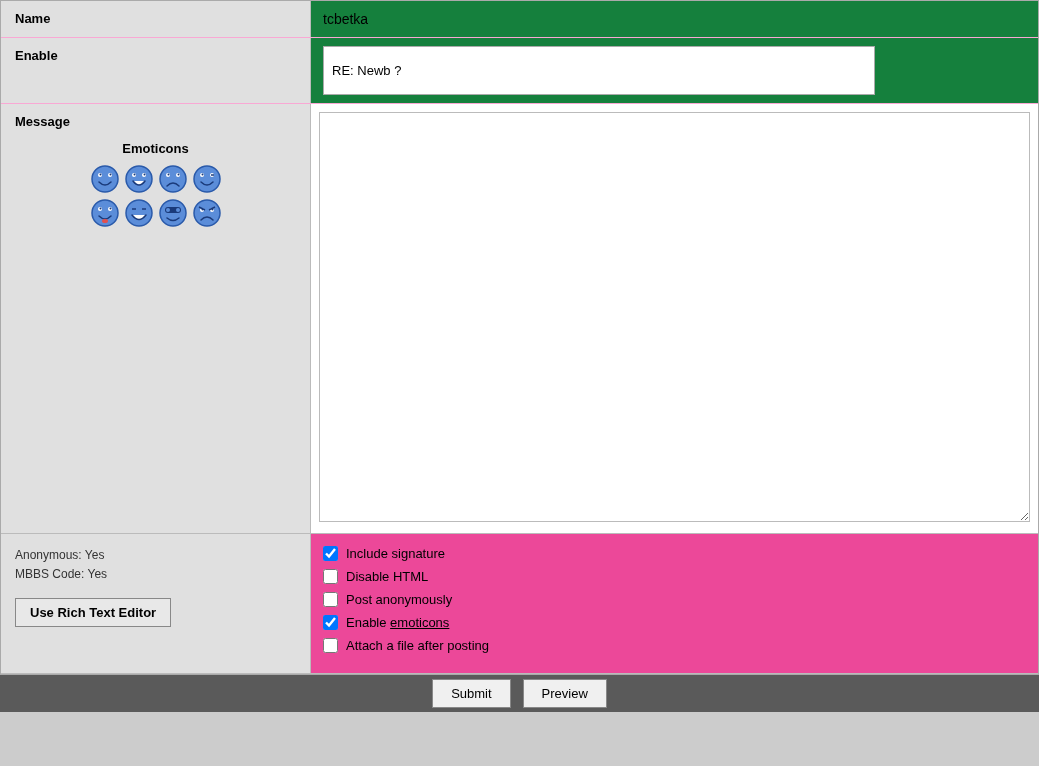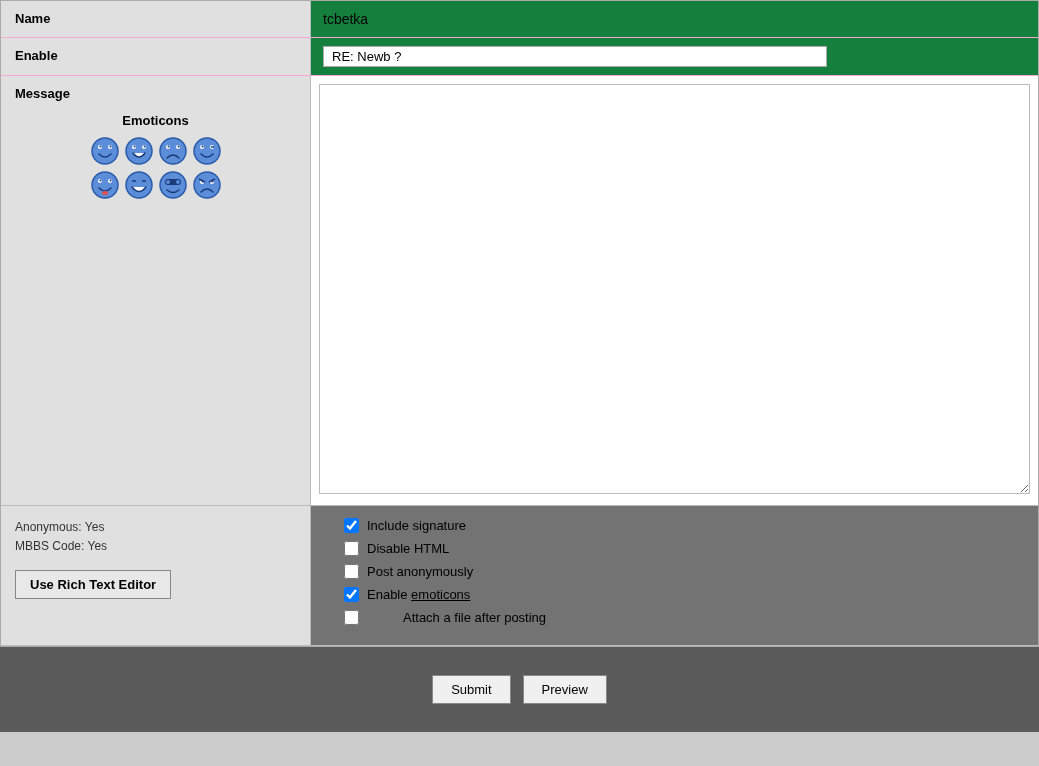--- a/index.html
+++ b/index.html
@@ -36,23 +36,23 @@
       flex: 1;
       background: #15803d;
     }
 
     .name-value {
       padding: 10px 12px;
       font-size: 14px;
     }
 
     .subject-input {
-      width: 504px;
+      width: 552px;
       border: 1px solid #aaa;
-      padding: 2px 8px;
+      padding: 16px 8px;
       font-size: 13px;
       outline: none;
     }
 
     .message-row {
       display: flex;
       border-bottom: 1px solid #bbb;
       min-height: 430px;
     }
 
@@ -144,22 +144,22 @@
       padding: 6px 14px;
       border: 1px solid #888;
       background: #e8e8e8;
       cursor: pointer;
       font-size: 13px;
       font-weight: bold;
     }
 
     .options-right {
       flex: 1;
-      padding: 12px 33px;
-      background: #737373;
+      padding: 12px 12px;
+      background: #ec4899;
     }
 
     .checkbox-item {
       display: flex;
       align-items: center;
       margin-bottom: 8px;
       font-size: 13px;
     }
 
     .checkbox-item input[type="checkbox"] {
@@ -172,26 +172,25 @@
       cursor: pointer;
     }
 
     .emoticons-link {
       text-decoration: underline;
       color: inherit;
     }
 
     .attach-separator {
       margin-top: 4px;
-      gap: 36px;
     }
 
     .footer-bar {
       background: #5a5a5a;
-      padding: 28px;
+      padding: 4px;
       display: flex;
       justify-content: center;
       gap: 12px;
     }
 
     .footer-btn {
       padding: 6px 18px;
       border: 1px solid #888;
       background: #f0f0f0;
       cursor: pointer;

